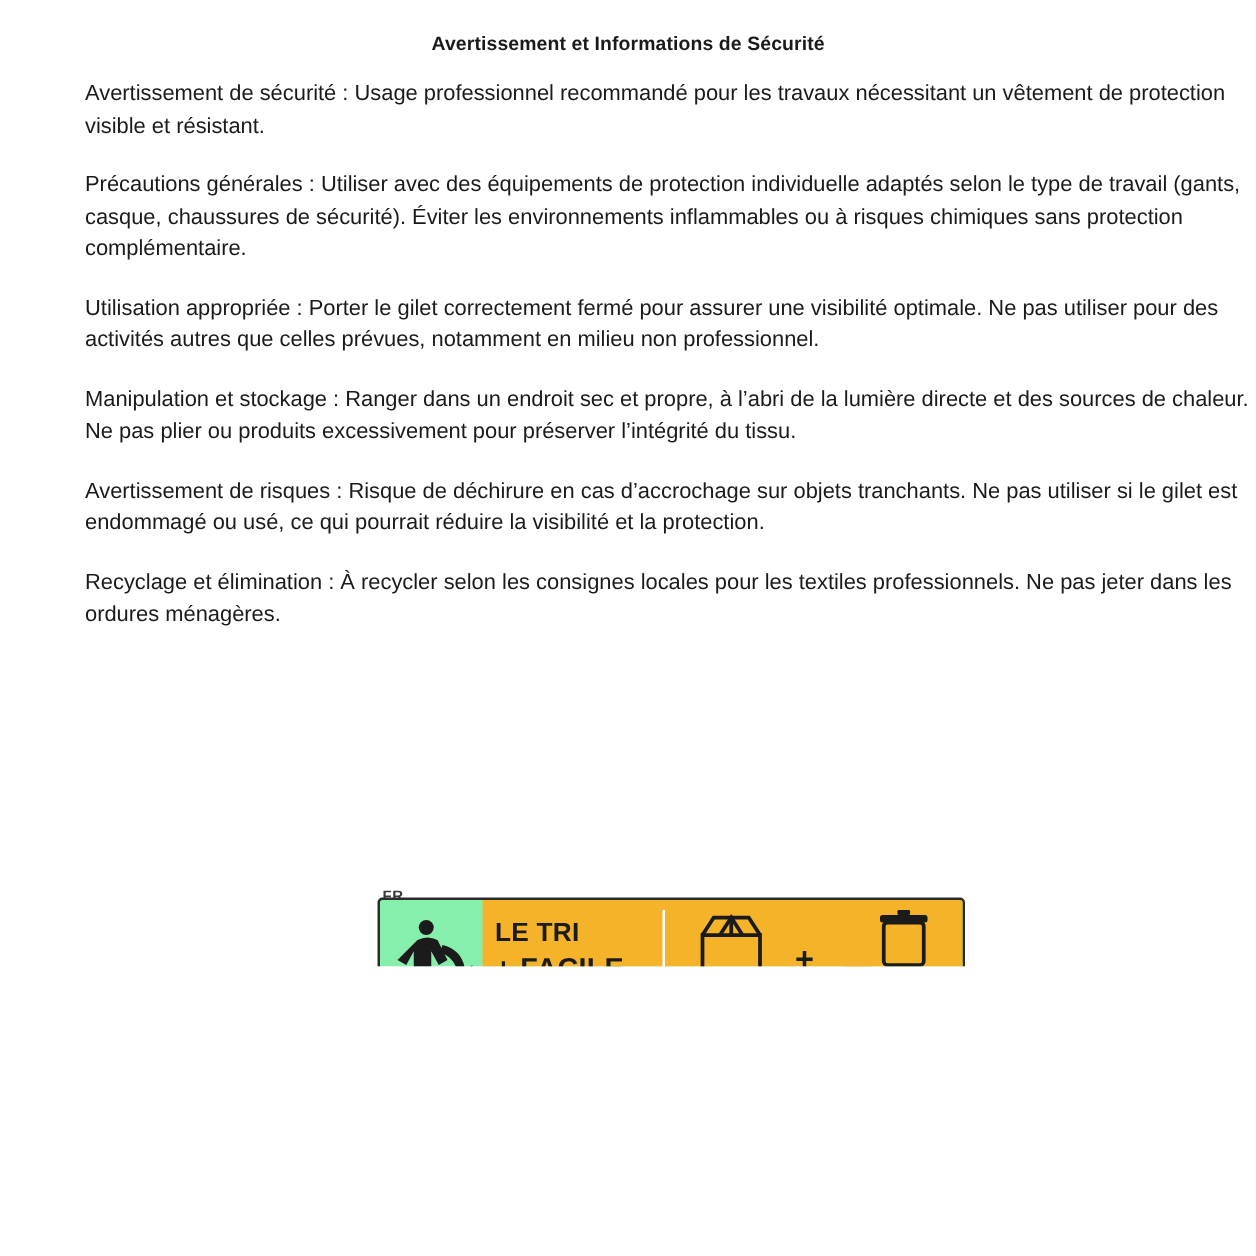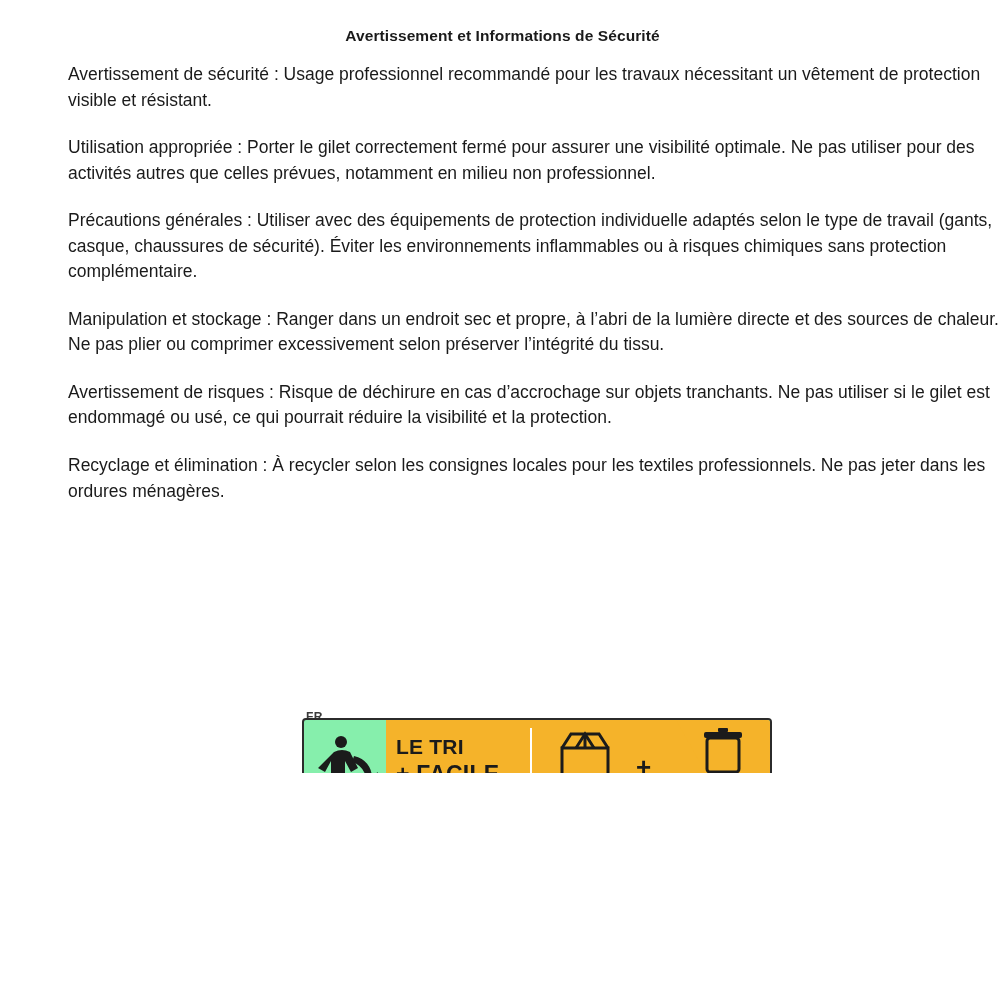--- a/index.html
+++ b/index.html
@@ -218,23 +218,23 @@
 </style>
 </head>
 <body>
 
 <div class="page">
 
   <h1 class="doc-title">Avertissement et Informations de Sécurité</h1>
 
   <div class="body-block">
     <p class="para">Avertissement de sécurité : Usage professionnel recommandé pour les travaux nécessitant un vêtement de protection visible et résistant.</p>
+    <p class="para">Précautions générales : Utiliser avec des équipements de protection individuelle adaptés selon le type de travail (gants, casque, chaussures de sécurité). Éviter les environnements inflammables ou à risques chimiques sans protection complémentaire.</p>
     <p class="para">Utilisation appropriée : Porter le gilet correctement fermé pour assurer une visibilité optimale. Ne pas utiliser pour des activités autres que celles prévues, notamment en milieu non professionnel.</p>
-    <p class="para">Précautions générales : Utiliser avec des équipements de protection individuelle adaptés selon le type de travail (gants, casque, chaussures de sécurité). Éviter les environnements inflammables ou à risques chimiques sans protection complémentaire.</p>
-    <p class="para">Manipulation et stockage : Ranger dans un endroit sec et propre, à l’abri de la lumière directe et des sources de chaleur. Ne pas plier ou comprimer excessivement selon préserver l’intégrité du tissu.</p>
+    <p class="para">Manipulation et stockage : Ranger dans un endroit sec et propre, à l’abri de la lumière directe et des sources de chaleur. Ne pas plier ou produits excessivement pour préserver l’intégrité du tissu.</p>
     <p class="para">Avertissement de risques : Risque de déchirure en cas d’accrochage sur objets tranchants. Ne pas utiliser si le gilet est endommagé ou usé, ce qui pourrait réduire la visibilité et la protection.</p>
     <p class="para">Recyclage et élimination : À recycler selon les consignes locales pour les textiles professionnels. Ne pas jeter dans les ordures ménagères.</p>
   </div>
 
   <div class="bottom">
 
     <div class="pictos">
 
       <div class="picto p1">
         <svg viewBox="0 0 92 92" aria-hidden="true">

